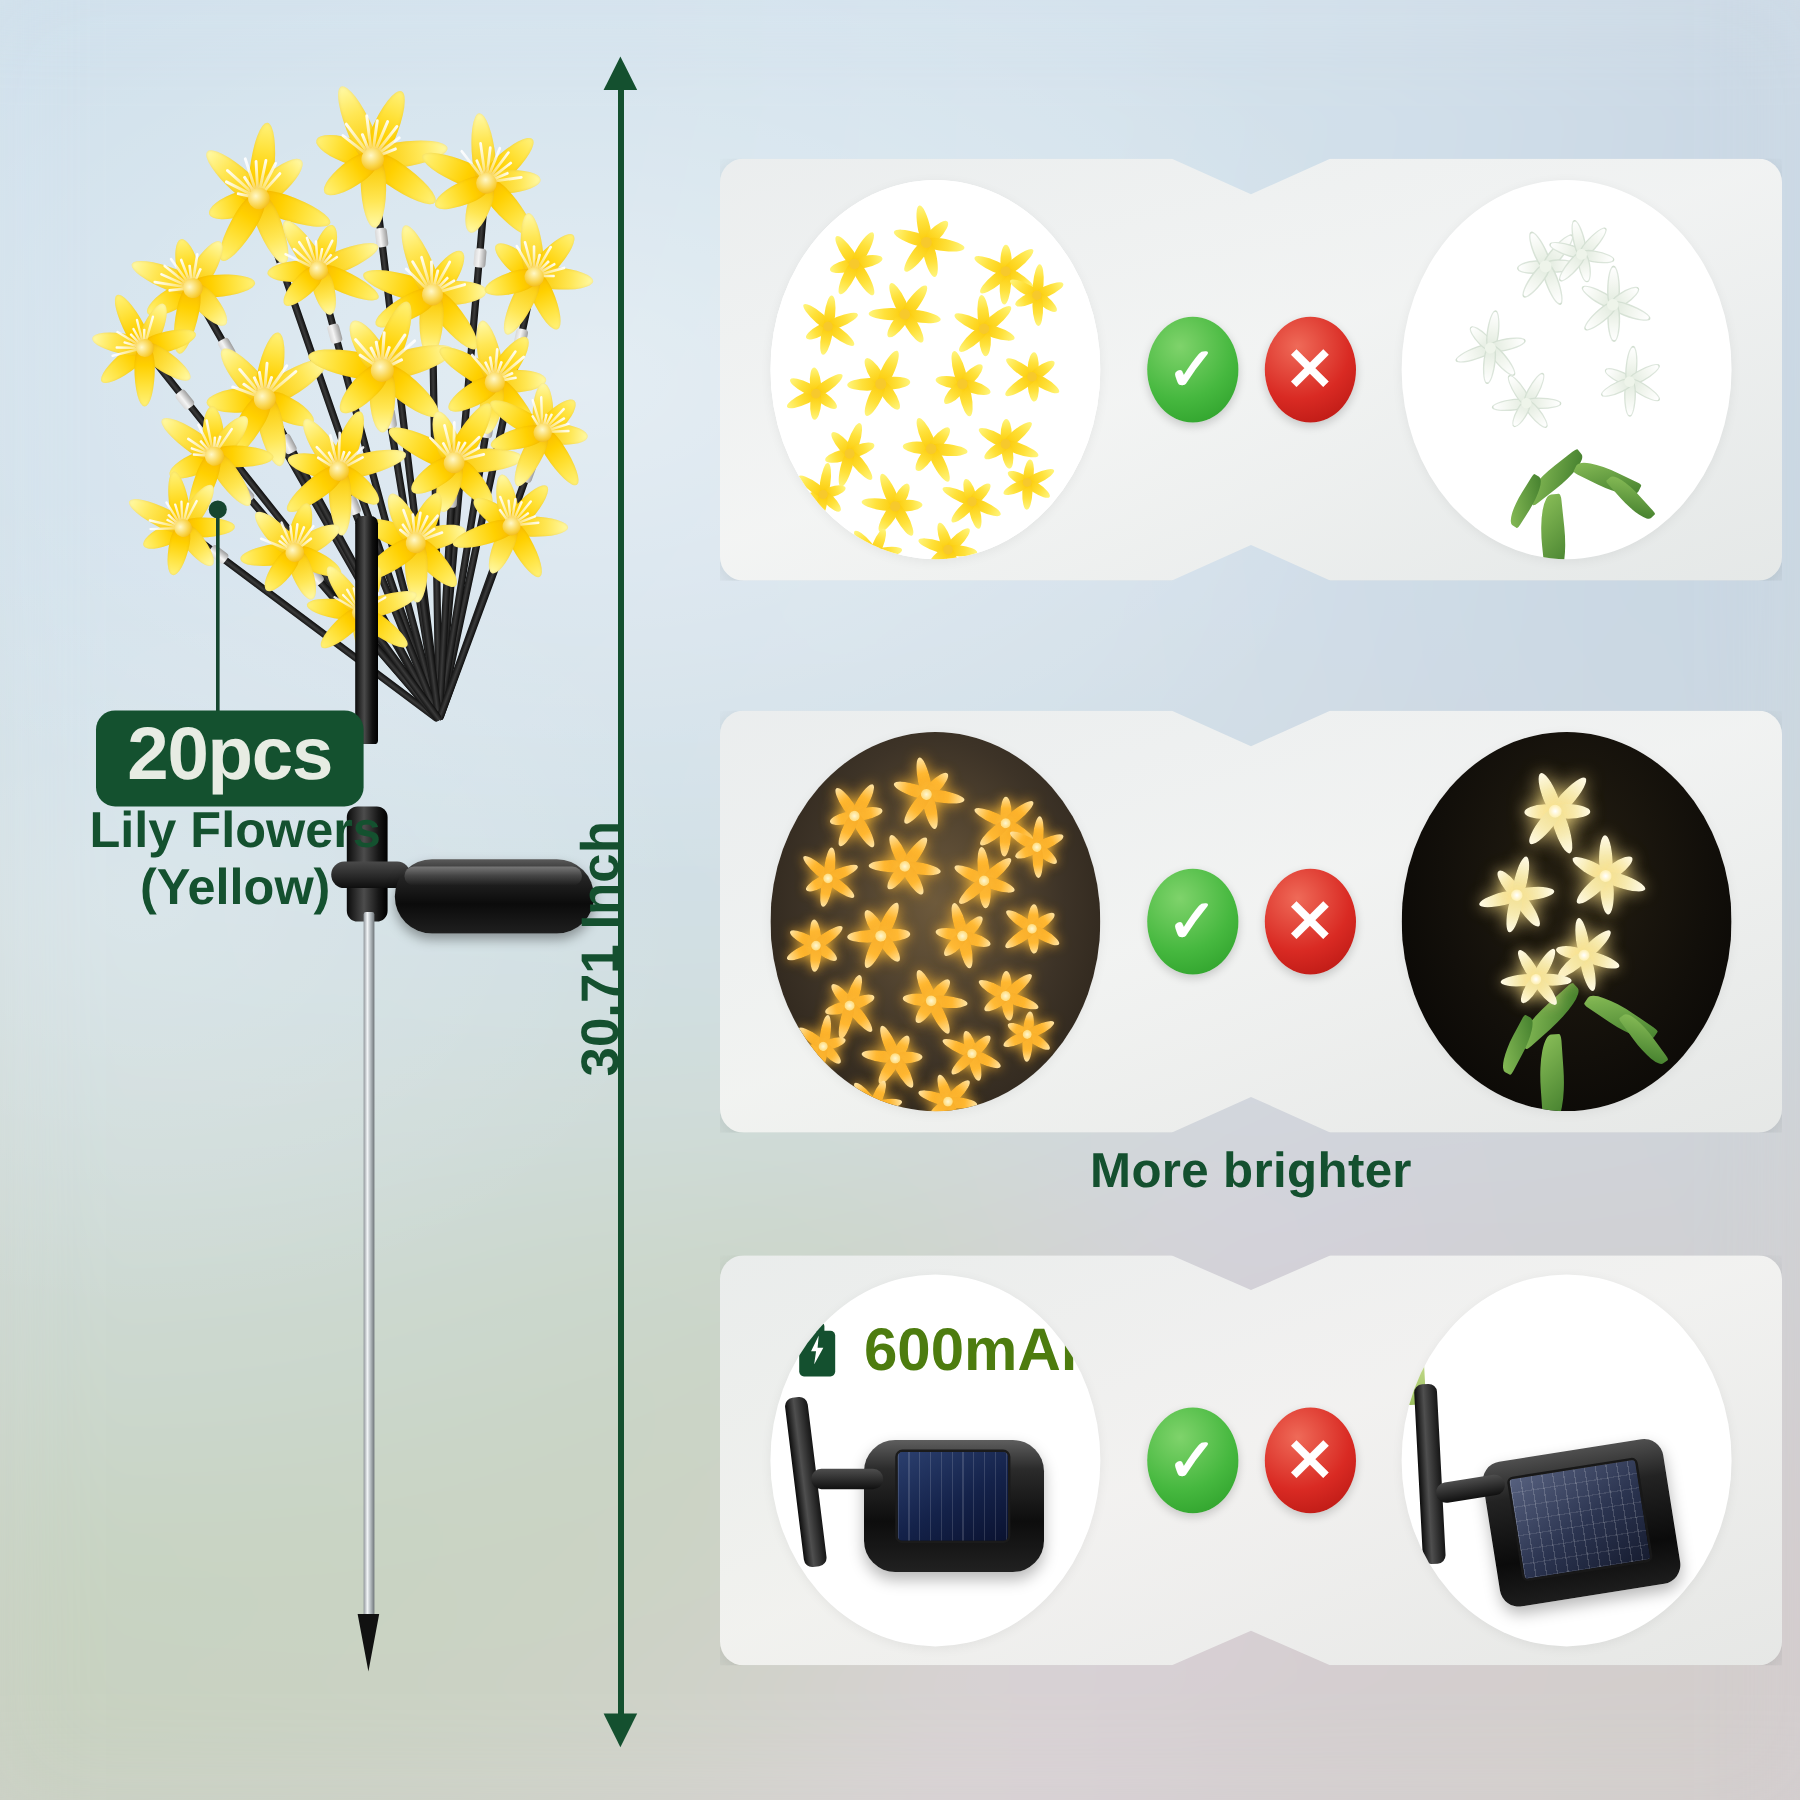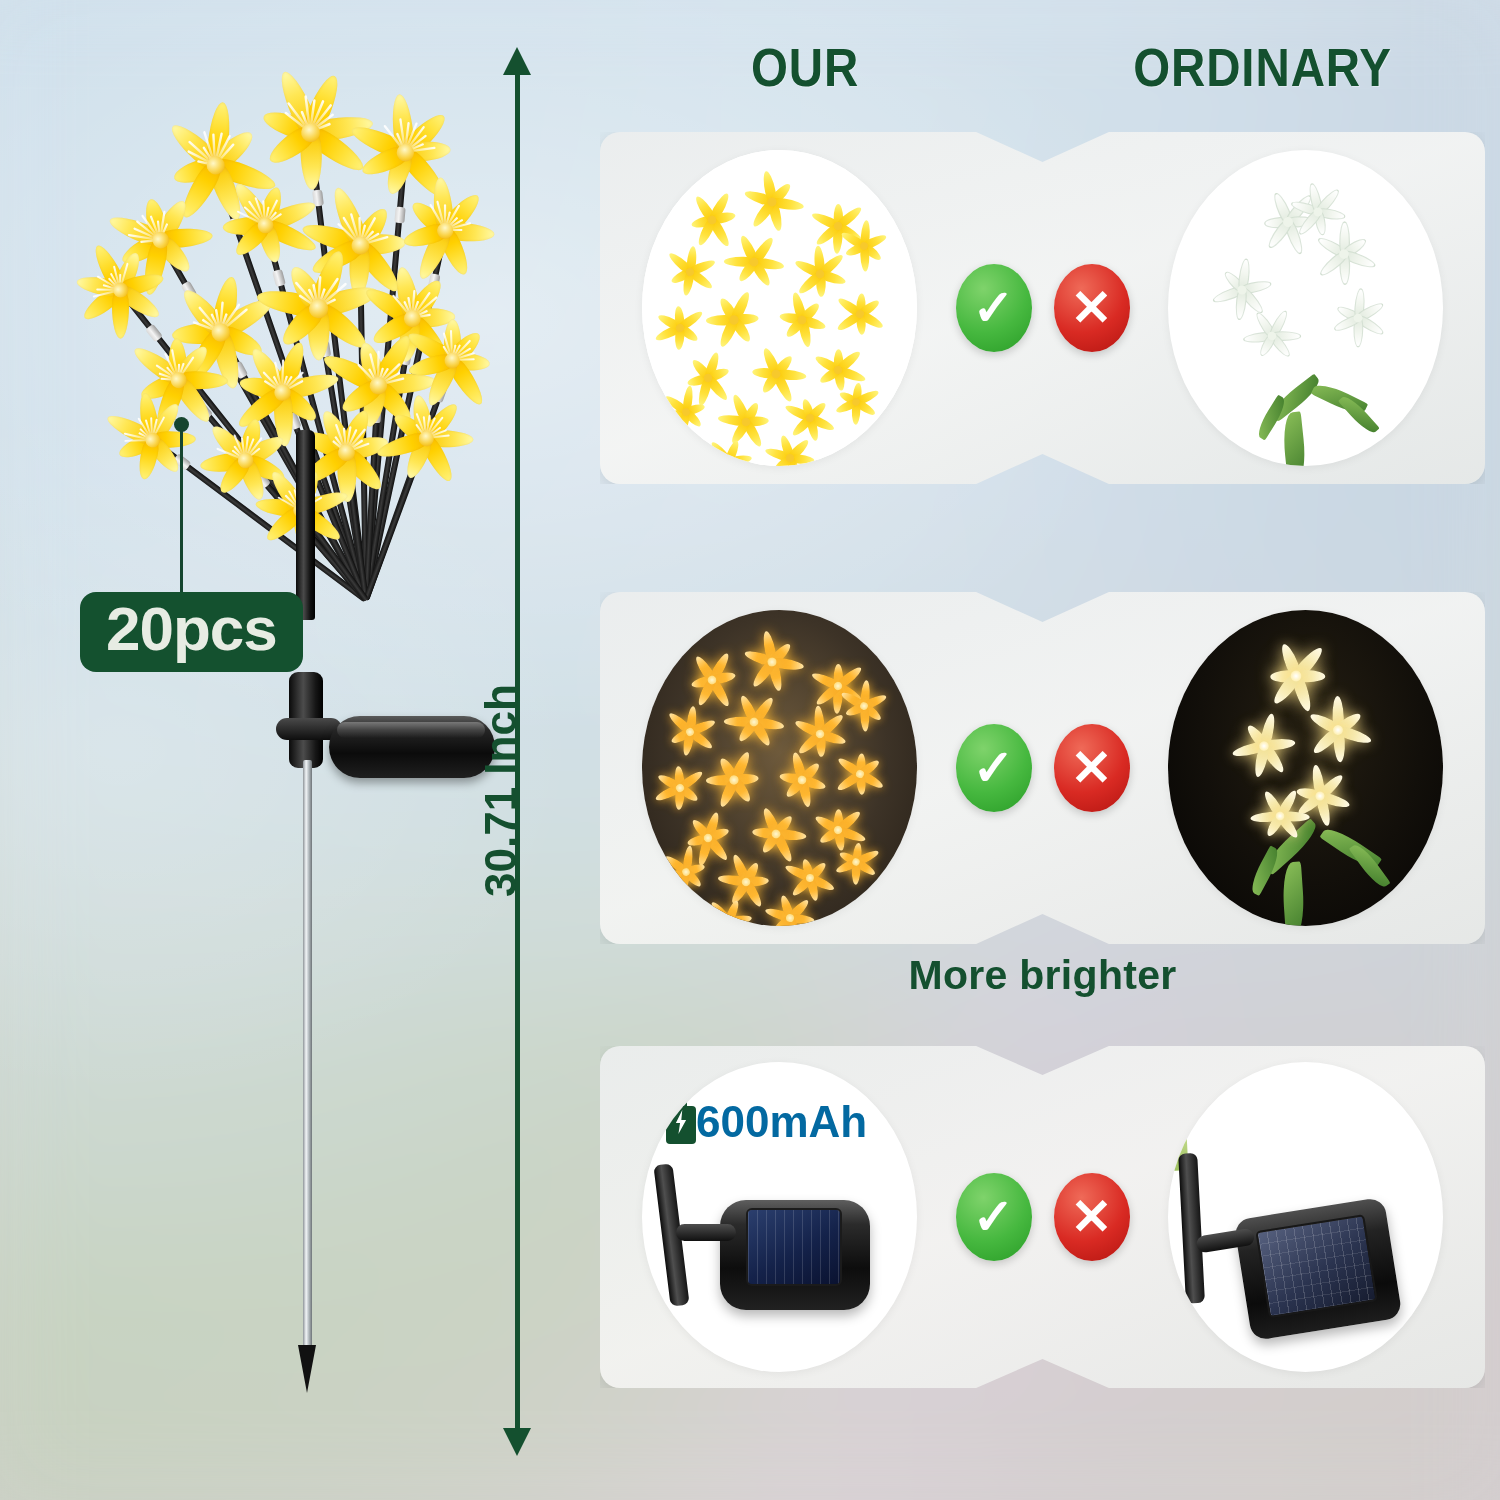--- a/index.html
+++ b/index.html
@@ -207,22 +207,22 @@
   .caption{
     position:absolute;left:0;width:915px;text-align:center;
     color:#14502f;font-weight:bold;font-size:41px;letter-spacing:.3px;
   }
   .cap-1{top:492px;}
   .cap-2{top:952px;}
   .cap-3{top:1398px;}
 
   
   .battbadge{
-    position:absolute;left:24px;top:38px;display:flex;align-items:center;gap:0;
-    color:#0369a1;font-weight:bold;font-size:44px;line-height:1;z-index:4;
+    position:absolute;left:24px;top:38px;display:flex;align-items:center;gap:24px;
+    color:#4d7c0f;font-weight:bold;font-size:50px;line-height:1;z-index:4;
   }
   .battico{position:relative;width:30px;height:44px;}
   .battico .body{
     position:absolute;left:0;bottom:0;width:30px;height:38px;border-radius:4px;background:#14502f;
   }
   .battico .cap{
     position:absolute;left:9px;top:0;width:12px;height:7px;border-radius:2px 2px 0 0;background:#14502f;
   }
   .battico .bolt{
     position:absolute;left:7px;top:10px;width:16px;height:24px;background:#fff;
@@ -745,33 +745,33 @@
   <div class="trunk"></div>
   <div class="hinge"></div>
   <div class="hingearm"></div>
   <div class="solarhead"></div>
   <div class="rod"></div>
   <div class="tip"></div>
 
   <div class="leaderdot"></div>
   <div class="leader"></div>
   <div class="pcsbadge">20pcs</div>
+  <div class="pcstext">
+    <div>Lily Flowers</div>
+    <div>(Yellow)</div>
+  </div>
 
   <div class="arrowup"></div>
   <div class="measline"></div>
   <div class="arrowdn"></div>
   <div class="measlabel">30.71 Inch</div>
 </div>
 
 <div id="compare">
 
-  <div class="headrow">
-    <span class="head-our">OUR</span>
-    <span class="head-ord">ORDINARY</span>
-  </div>
 
   <div class="panel panel-1">
     <div class="oval left">
       <div class="ph yellowbunch" id="ph-y">
           <span class="mstem dark" style="left:136px;top:61.25476748414678px;width:4px;height:268.7452325158532px;transform:rotate(-14.656751115760425deg);"></span>
           <span class="mstem dark" style="left:136px;top:51.88491590710146px;width:4px;height:278.11508409289854px;transform:rotate(-1.6483445048961347deg);"></span>
           <span class="mstem dark" style="left:136px;top:69.46209488828697px;width:4px;height:260.53790511171303px;transform:rotate(12.862751018958216deg);"></span>
           <span class="mstem dark" style="left:136px;top:103.3637275280058px;width:4px;height:226.6362724719942px;transform:rotate(-23.39776391592606deg);"></span>
           <span class="mstem dark" style="left:136px;top:110.4550159989985px;width:4px;height:219.5449840010015px;transform:rotate(-6.801314823981575deg);"></span>
           <span class="mstem dark" style="left:136px;top:120.15243627814024px;width:4px;height:209.84756372185976px;transform:rotate(10.988651096493982deg);"></span>

